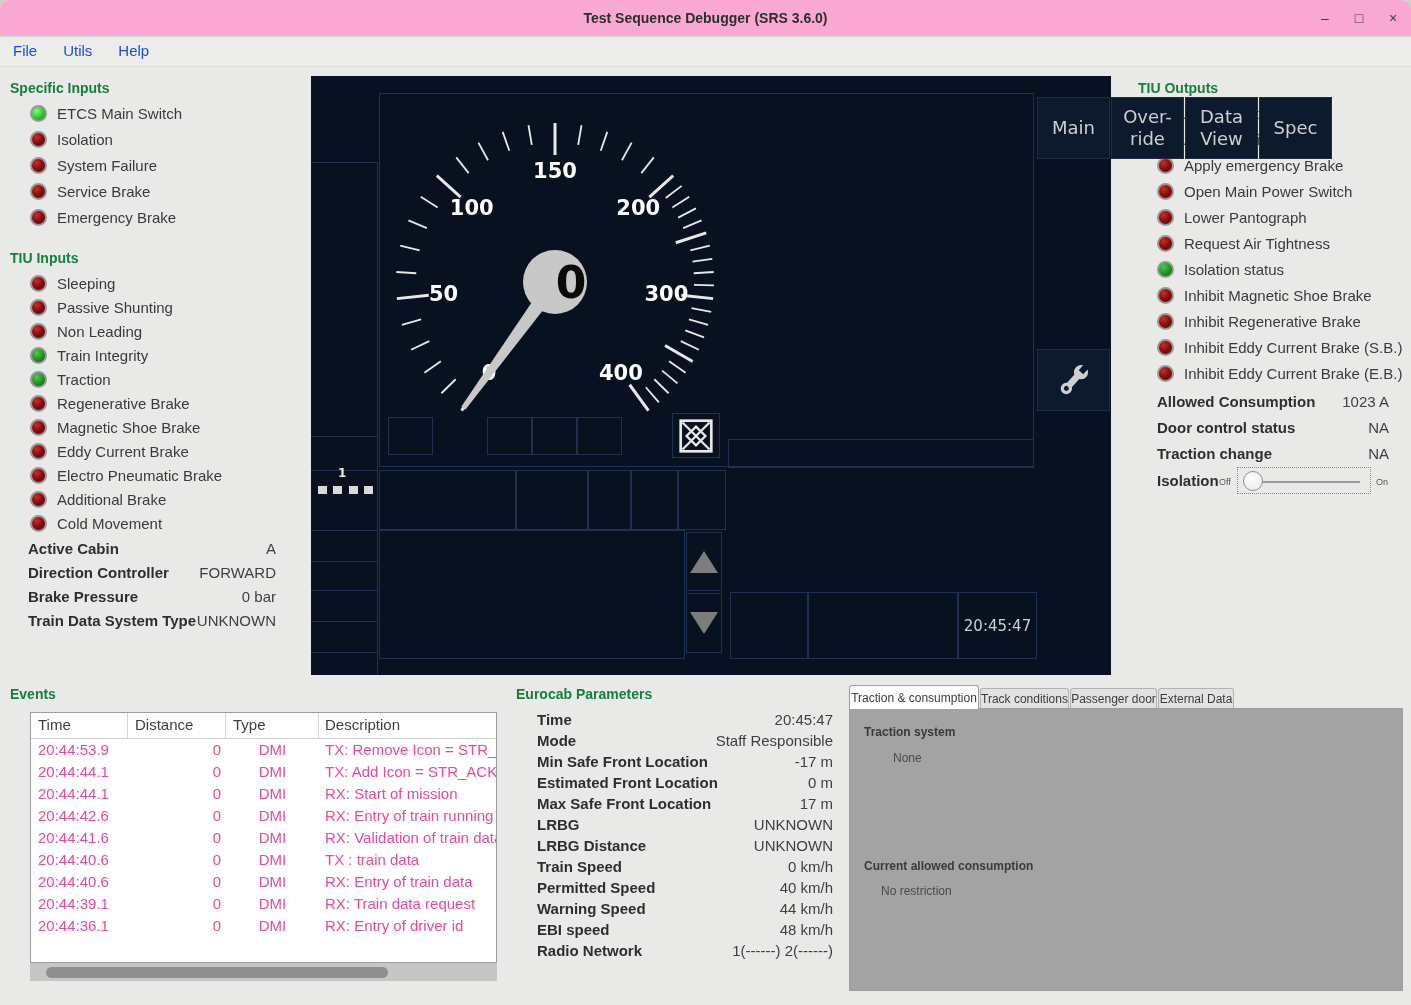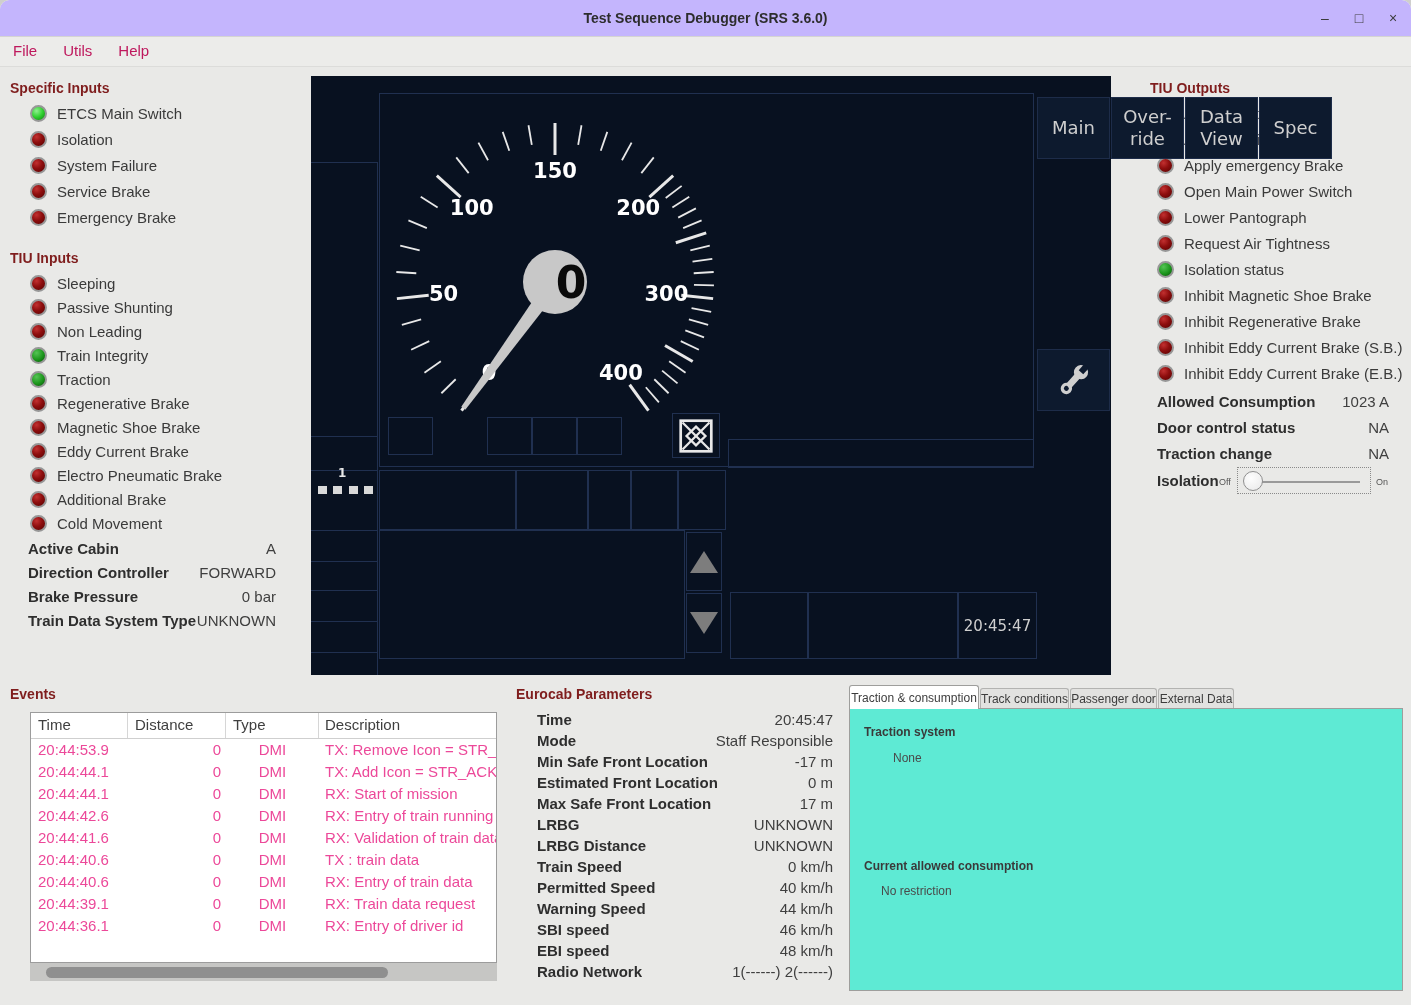--- a/index.html
+++ b/index.html
@@ -1,30 +1,30 @@
 <!DOCTYPE html>
 <html><head>
 <meta charset="utf-8">
 <style>
   html,body{margin:0;padding:0;background:#cfcfcd;}
   .root{position:relative;width:1411px;height:1005px;background:#e9e9e7;overflow:hidden;
         font-family:"Liberation Sans",sans-serif;border-radius:9px 9px 0 0;}
   
-  .titlebar{position:absolute;left:0;top:0;width:1411px;height:36px;background:#c4b5fd;
+  .titlebar{position:absolute;left:0;top:0;width:1411px;height:36px;background:#f9a8d4;
             border-bottom:1px solid #d4d4d2;border-radius:9px 9px 0 0;}
   .title{position:absolute;left:0;top:0;width:100%;height:36px;line-height:36px;text-align:center;
          font-size:14px;font-weight:bold;color:#2d2d2d;}
   .winbtn{position:absolute;top:6px;width:24px;height:24px;line-height:24px;text-align:center;
           color:#3c3c3c;font-size:14px;cursor:default;
           font-family:"Liberation Sans","DejaVu Sans",sans-serif;}
   .menubar{position:absolute;left:0;top:37px;width:1411px;height:29px;background:#ececea;
            border-bottom:1px solid #dcdcda;}
-  .menu-item{display:inline-block;padding:5px 13px;font-size:15px;color:#be185d;}
+  .menu-item{display:inline-block;padding:5px 13px;font-size:15px;color:#1d4ed8;}
   
-  .sec-title{position:absolute;font-size:14px;font-weight:bold;color:#7f1d1d;}
+  .sec-title{position:absolute;font-size:14px;font-weight:bold;color:#15803d;}
   .led-list{position:absolute;display:flex;flex-direction:column;}
   .led-row{display:flex;align-items:center;gap:10px;height:18px;}
   .led{width:17px;height:17px;border-radius:50%;border:2px solid #979797;box-sizing:border-box;flex:0 0 auto;}
   .led-red{background:radial-gradient(circle at 35% 30%,#c23030 0%,#8e0e0e 45%,#550202 100%);}
   .led-green-bright{background:radial-gradient(circle at 35% 30%,#90f090 0%,#2fd02f 50%,#0e7c0e 100%);}
   .led-green{background:radial-gradient(circle at 35% 30%,#55c455 0%,#1b951b 55%,#084d08 100%);}
   .led-label{font-size:15px;color:#3a3a3a;white-space:nowrap;}
   .kv-list{position:absolute;display:flex;flex-direction:column;}
   .kv-row{display:flex;justify-content:space-between;align-items:center;}
   .kv-label{font-weight:bold;font-size:15px;color:#2e2e2e;white-space:nowrap;}
@@ -66,21 +66,21 @@
   .c-dist{width:98px;text-align:right;padding-right:5px;}
   .c-type{width:93px;text-align:center;}
   .c-desc{width:177px;padding-left:6px;}
   .hscroll{position:absolute;left:30px;top:963px;width:467px;height:18px;background:#c6c6c4;}
   .hthumb{position:absolute;left:16px;top:4px;width:342px;height:11px;background:#8f8f8f;border-radius:6px;}
   
   .tab{position:absolute;font-size:12px;color:#3c3c3c;display:flex;align-items:center;justify-content:center;
        box-sizing:border-box;border-radius:3px 3px 0 0;}
   .tab-active{background:#fff;border:1px solid #9e9e9c;border-bottom:none;z-index:3;}
   .tab-idle{background:#e2e2e0;border:1px solid #b3b3b1;border-bottom:none;}
-  .tab-panel{position:absolute;left:849px;top:708px;width:554px;height:283px;background:#5eead4;
+  .tab-panel{position:absolute;left:849px;top:708px;width:554px;height:283px;background:#a3a3a3;
              border:1px solid #9e9e9c;box-sizing:border-box;z-index:2;}
   .tp-head{position:absolute;font-size:12px;font-weight:bold;color:#3a3a3a;}
   .tp-val{position:absolute;font-size:12px;color:#4a4a4a;}
 </style>
 </head>
 <body>
 
 <div class="root">
 
   <div class="titlebar">
@@ -181,21 +181,21 @@
       <div class="kv-row" style="height:24px;">
       <span class="kv-label">Brake Pressure</span>
       <span class="kv-value">0 bar</span>
     </div>
       <div class="kv-row" style="height:24px;">
       <span class="kv-label">Train Data System Type</span>
       <span class="kv-value">UNKNOWN</span>
     </div>
     </div>
 
-  <div class="sec-title" style="left:1138px;top:80px;margin-left:12px;">TIU Outputs</div>
+  <div class="sec-title" style="left:1138px;top:80px;">TIU Outputs</div>
   <div class="led-list" style="left:1157px;top:104px;gap:8px;">
 
   <div class="led-row">
       <span class="led led-red"></span>
       <span class="led-label">Apply Traction Cut Off</span>
     </div>
       <div class="led-row">
       <span class="led led-red"></span>
       <span class="led-label">Apply Service Brake</span>
     </div>
@@ -495,24 +495,20 @@
     </div>
       <div class="kv-row" style="height:21px;">
       <span class="kv-label">Permitted Speed</span>
       <span class="kv-value">40 km/h</span>
     </div>
       <div class="kv-row" style="height:21px;">
       <span class="kv-label">Warning Speed</span>
       <span class="kv-value">44 km/h</span>
     </div>
       <div class="kv-row" style="height:21px;">
-      <span class="kv-label">SBI speed</span>
-      <span class="kv-value">46 km/h</span>
-    </div>
-      <div class="kv-row" style="height:21px;">
       <span class="kv-label">EBI speed</span>
       <span class="kv-value">48 km/h</span>
     </div>
       <div class="kv-row" style="height:21px;">
       <span class="kv-label">Radio Network</span>
       <span class="kv-value">1(------)  2(------)</span>
     </div>
     </div>
 
   <div class="tab tab-active" style="left:849px;top:685px;width:130px;height:24px;">Traction &amp; consumption</div>

